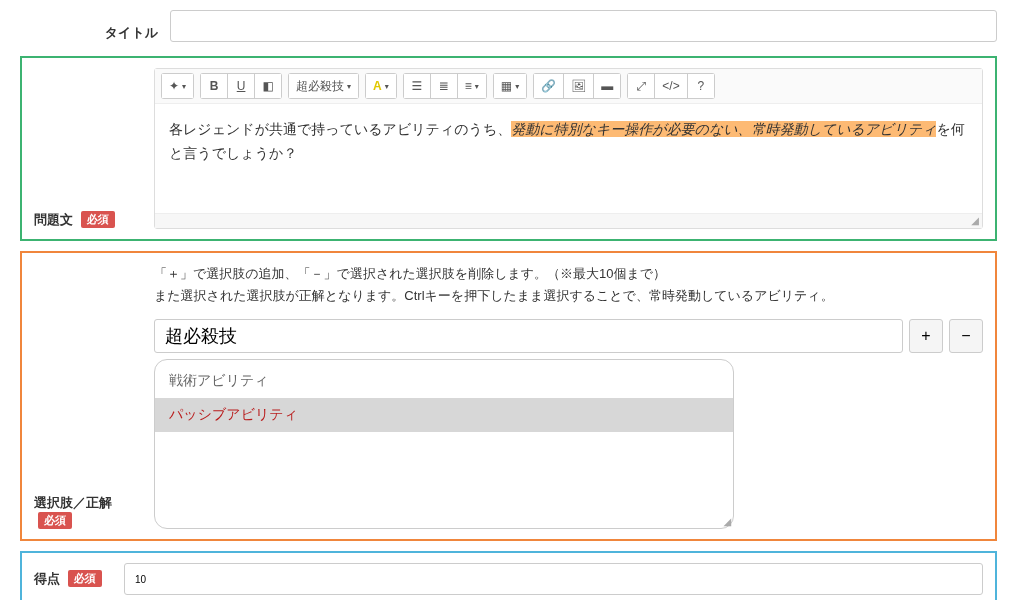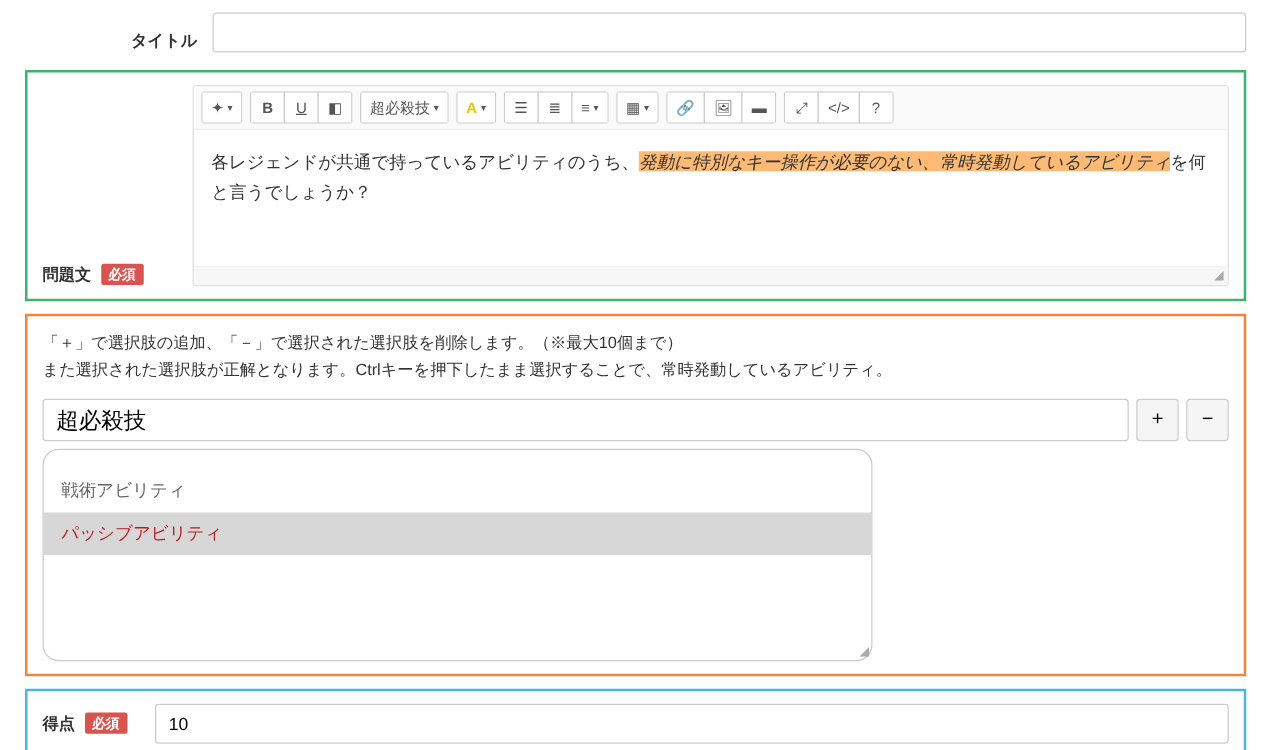--- a/index.html
+++ b/index.html
@@ -122,21 +122,21 @@
   .sq-btn {
     width: 34px; height: 34px;
     border: 1px solid #ccc; background: #f5f5f5;
     font-size: 16px; cursor: pointer;
     border-radius: 3px;
   }
   .listbox {
     border: 1px solid #ccc;
     border-radius: 13px;
     min-height: 170px;
-    padding: 16px 0;
+    padding: 4px 0;
     width: 70%;
     margin-top: 4px;
     position: relative;
   }
   .listbox .opt {
     padding: 8px 14px;
     font-size: 14px;
     color: #666;
     cursor: pointer;
   }
@@ -144,21 +144,21 @@
   .listbox .resize-corner {
     position: absolute; right: 2px; bottom: 1px;
     font-size: 10px; color: #aaa; cursor: ns-resize;
   }
   .score-input {
     width: 100%;
     height: 32px;
     border: 1px solid #ccc;
     border-radius: 3px;
     padding: 4px 10px;
-    font-size: 14px;
+    font-size: 10px;
   }
 </style>
 </head>
 <body>
 
 <div class="row">
   <div class="label-col">タイトル</div>
   <div class="content-col">
     <input type="text" class="text-input" value="" style="">
   </div>
@@ -220,20 +220,24 @@
           </div>
       </div>
     </div>
   </div>
 </div>
 
 <div style="height:10px"></div>
 
 <div class="box box-orange">
   <div class="inner-row">
+    <div class="inner-label">
+      <span>選択肢／正解</span>
+      <span class="badge-req">必須</span>
+    </div>
     <div class="inner-content">
       <div class="help">
         <div>「＋」で選択肢の追加、「－」で選択された選択肢を削除します。（※最大10個まで）</div>
         <div>また選択された選択肢が正解となります。Ctrlキーを押下したまま選択することで、常時発動しているアビリティ。</div>
       </div>
       <div class="choice-input-row">
         <input type="text" value="超必殺技" style="">
         <button class="sq-btn">+</button>
         <button class="sq-btn">−</button>
       </div>

